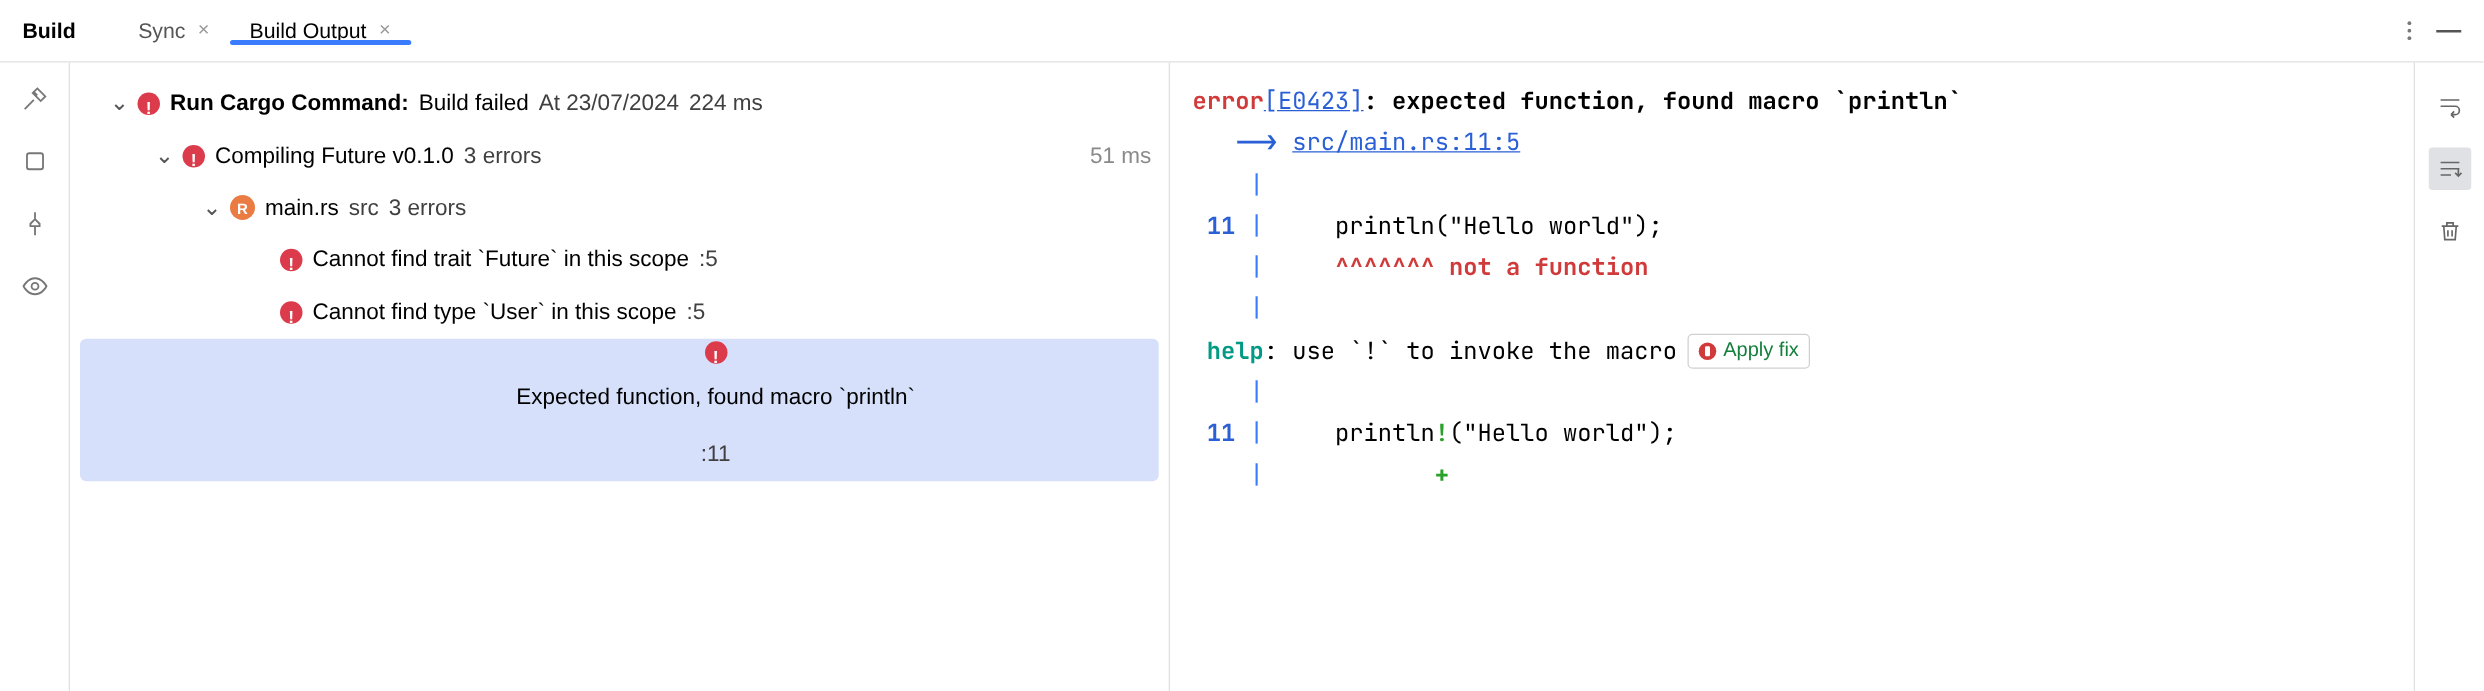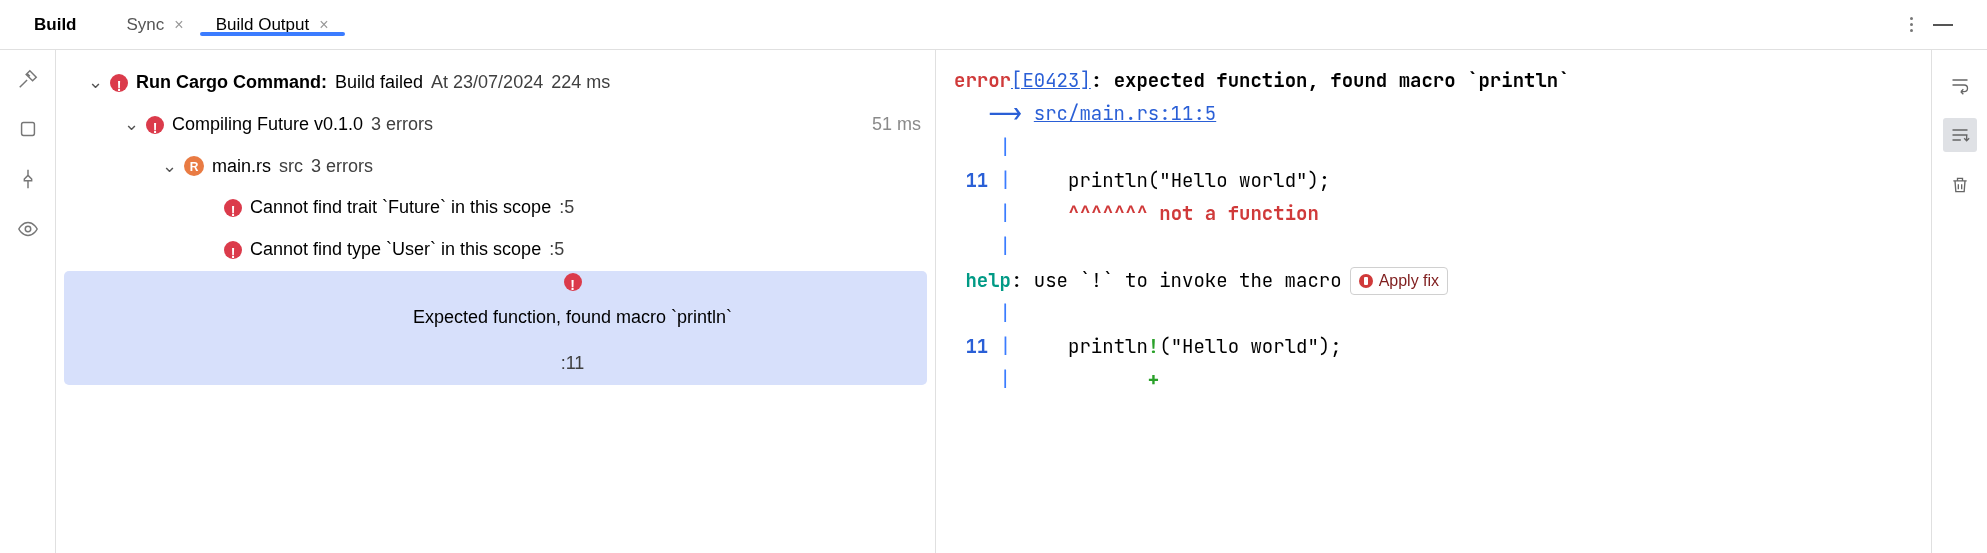--- a/index.html
+++ b/index.html
@@ -1,19 +1,19 @@
 <!DOCTYPE html>
 <html><head>
 <meta charset="utf-8">
 <style>
 * { box-sizing: border-box; margin: 0; padding: 0; }
 body { font-family: -apple-system, BlinkMacSystemFont, "Segoe UI", sans-serif; font-size: 14px; color: #000; background: #fff; width: 1987px; height: 553px; overflow: hidden; }
 .mono { font-family: "JetBrains Mono", Menlo, Consolas, monospace; }
 
-.titlebar { display: flex; align-items: center; height: 50px; border-bottom: 1px solid #e0e0e0; padding: 0 20px; }
+.titlebar { display: flex; align-items: center; height: 50px; border-bottom: 1px solid #e0e0e0; padding: 0 4px; }
 .titlebar .title { font-weight: 700; font-size: 17px; padding: 0 14px; }
 .tabs { display: flex; align-items: center; height: 100%; margin-left: 20px; }
 .tab { display: flex; align-items: center; padding: 0 16px; font-size: 17px; color: #555; cursor: pointer; position: relative; gap: 10px; }
 .tab.active { color: #000; }
 .tab.active::after { content: ""; position: absolute; left: 0; right: 0; bottom: -1px; height: 4px; background: #3b7cff; border-radius: 2px; }
 .tab .close { color: #999; font-size: 16px; }
 .titlebar-right { margin-left: auto; display: flex; align-items: center; gap: 20px; padding-right: 14px; }
 .kebab { color: #666; display: inline-flex; flex-direction: column; gap: 3px; }
 .kebab span { width: 3px; height: 3px; background: #777; border-radius: 50%; display: block; }
 .minimize { width: 20px; height: 2px; background: #555; display: inline-block; }
@@ -43,21 +43,21 @@
 .ind4 { padding-left: 160px; }
 
 .output { flex: 1; padding: 14px 18px; font-size: 19px; line-height: 1.75; position: relative; }
 .output .row { white-space: pre; }
 .c-red { color: #d03a3a; font-weight: 700; }
 .c-blue { color: #2a5fd6; font-weight: 700; }
 .c-bluelink { color: #2a5fd6; text-decoration: underline; }
 .c-teal { color: #009a85; font-weight: 700; margin-top: 44px; }
 .c-green { color: #2aa12a; font-weight: 700; }
 .gutter-bar { color: #3b7cff; }
-.apply { display: inline-flex; align-items: center; gap: 6px; border: 1px solid #d0d0d0; border-radius: 4px; padding: 0 8px; margin-left: 8px; color: #7f1d1d; font-family: -apple-system, sans-serif; font-size: 16px; height: 28px; vertical-align: middle; }
+.apply { display: inline-flex; align-items: center; gap: 6px; border: 1px solid #d0d0d0; border-radius: 4px; padding: 0 8px; margin-left: 8px; color: #15803d; font-family: -apple-system, sans-serif; font-size: 16px; height: 28px; vertical-align: middle; }
 .apply .bulb { width: 14px; height: 14px; background: #d03a3a; border-radius: 50%; position: relative; }
 .apply .bulb::after { content: ""; position: absolute; left: 5px; top: 3px; width: 4px; height: 8px; background: #fff; border-radius: 1px; }
 
 svg { display: block; }
 </style>
 </head>
 <body>
 
 <div class="titlebar">
   <div class="title">Build</div>

